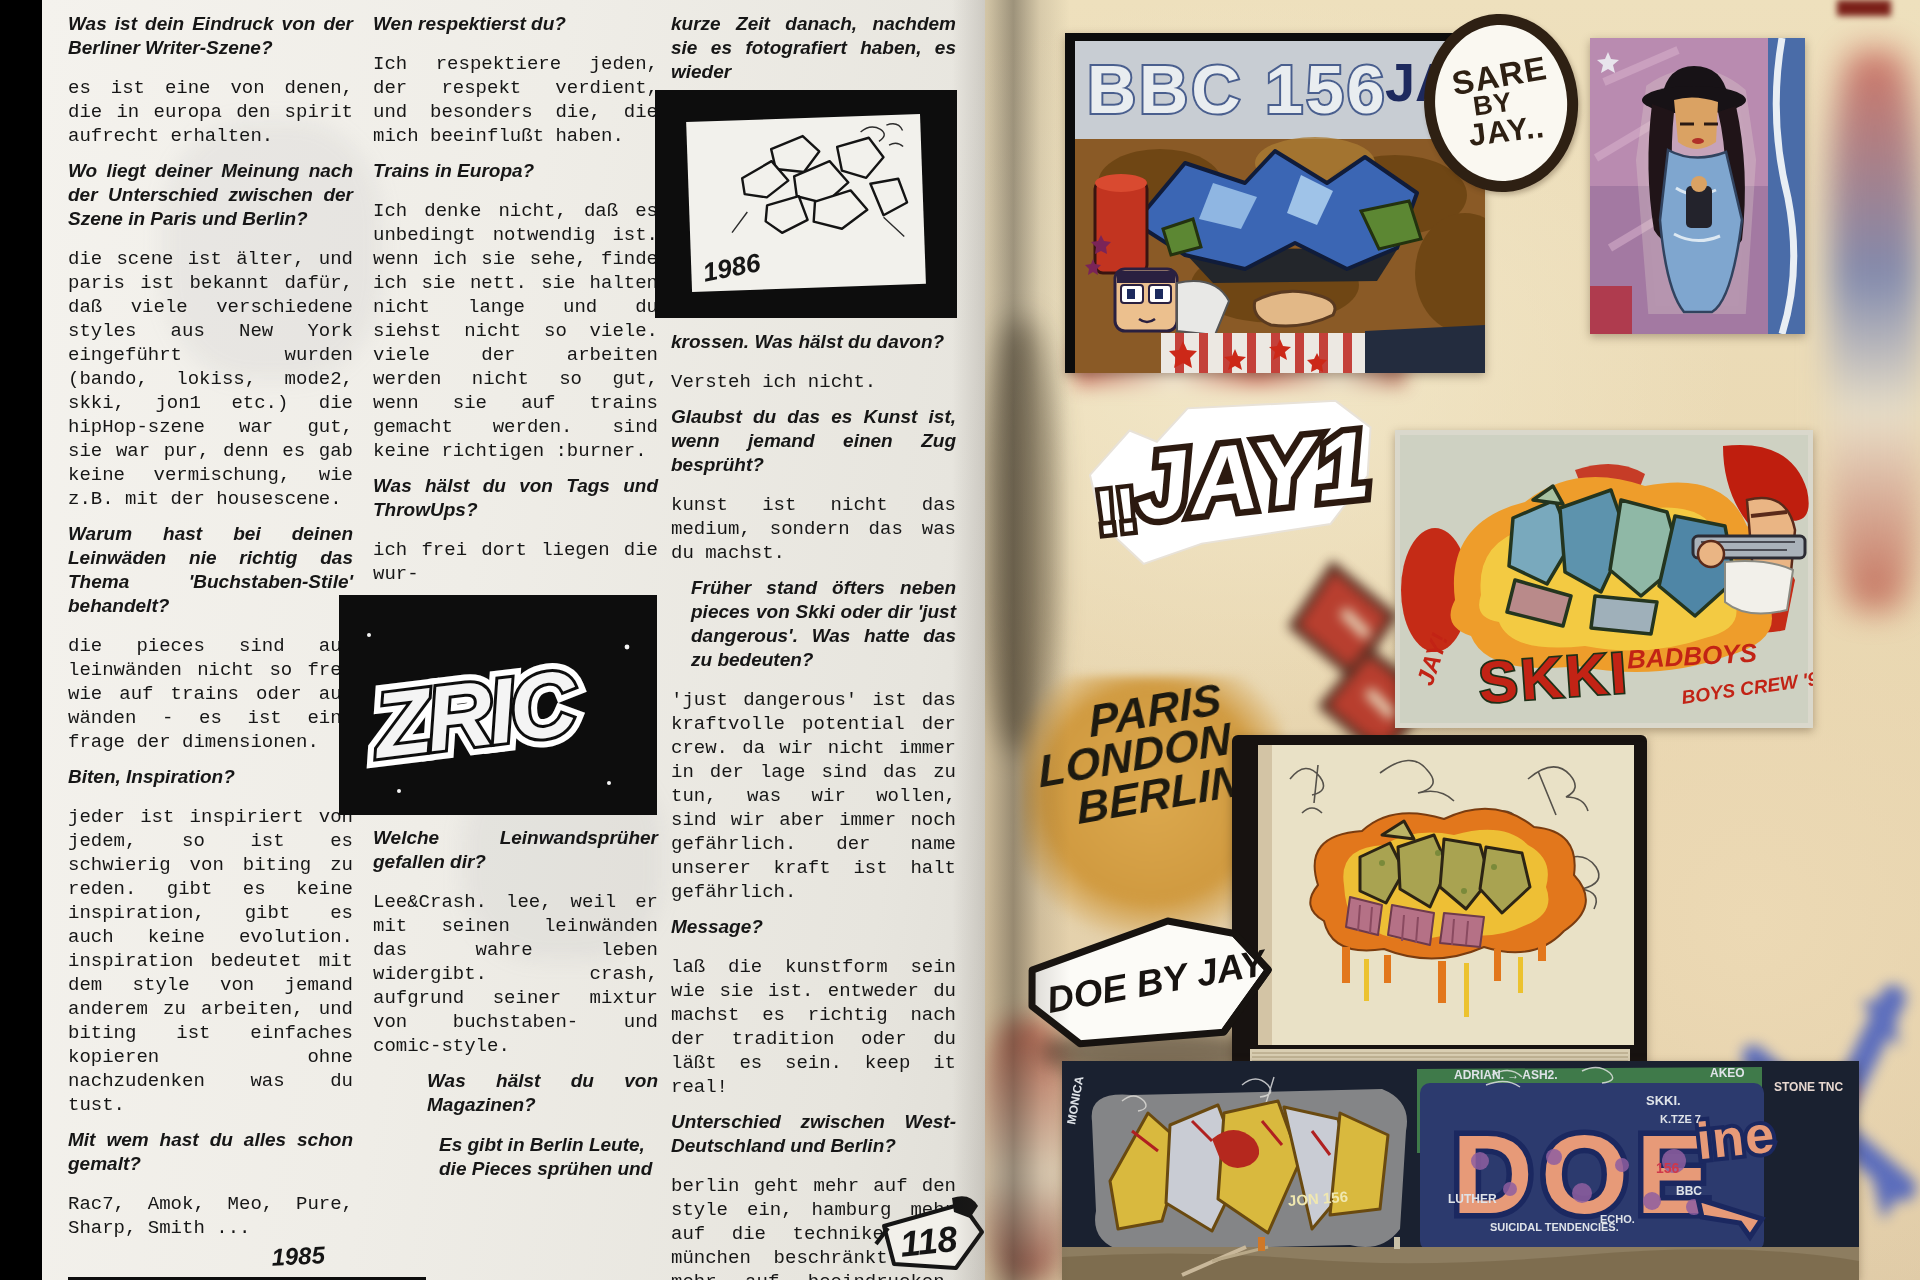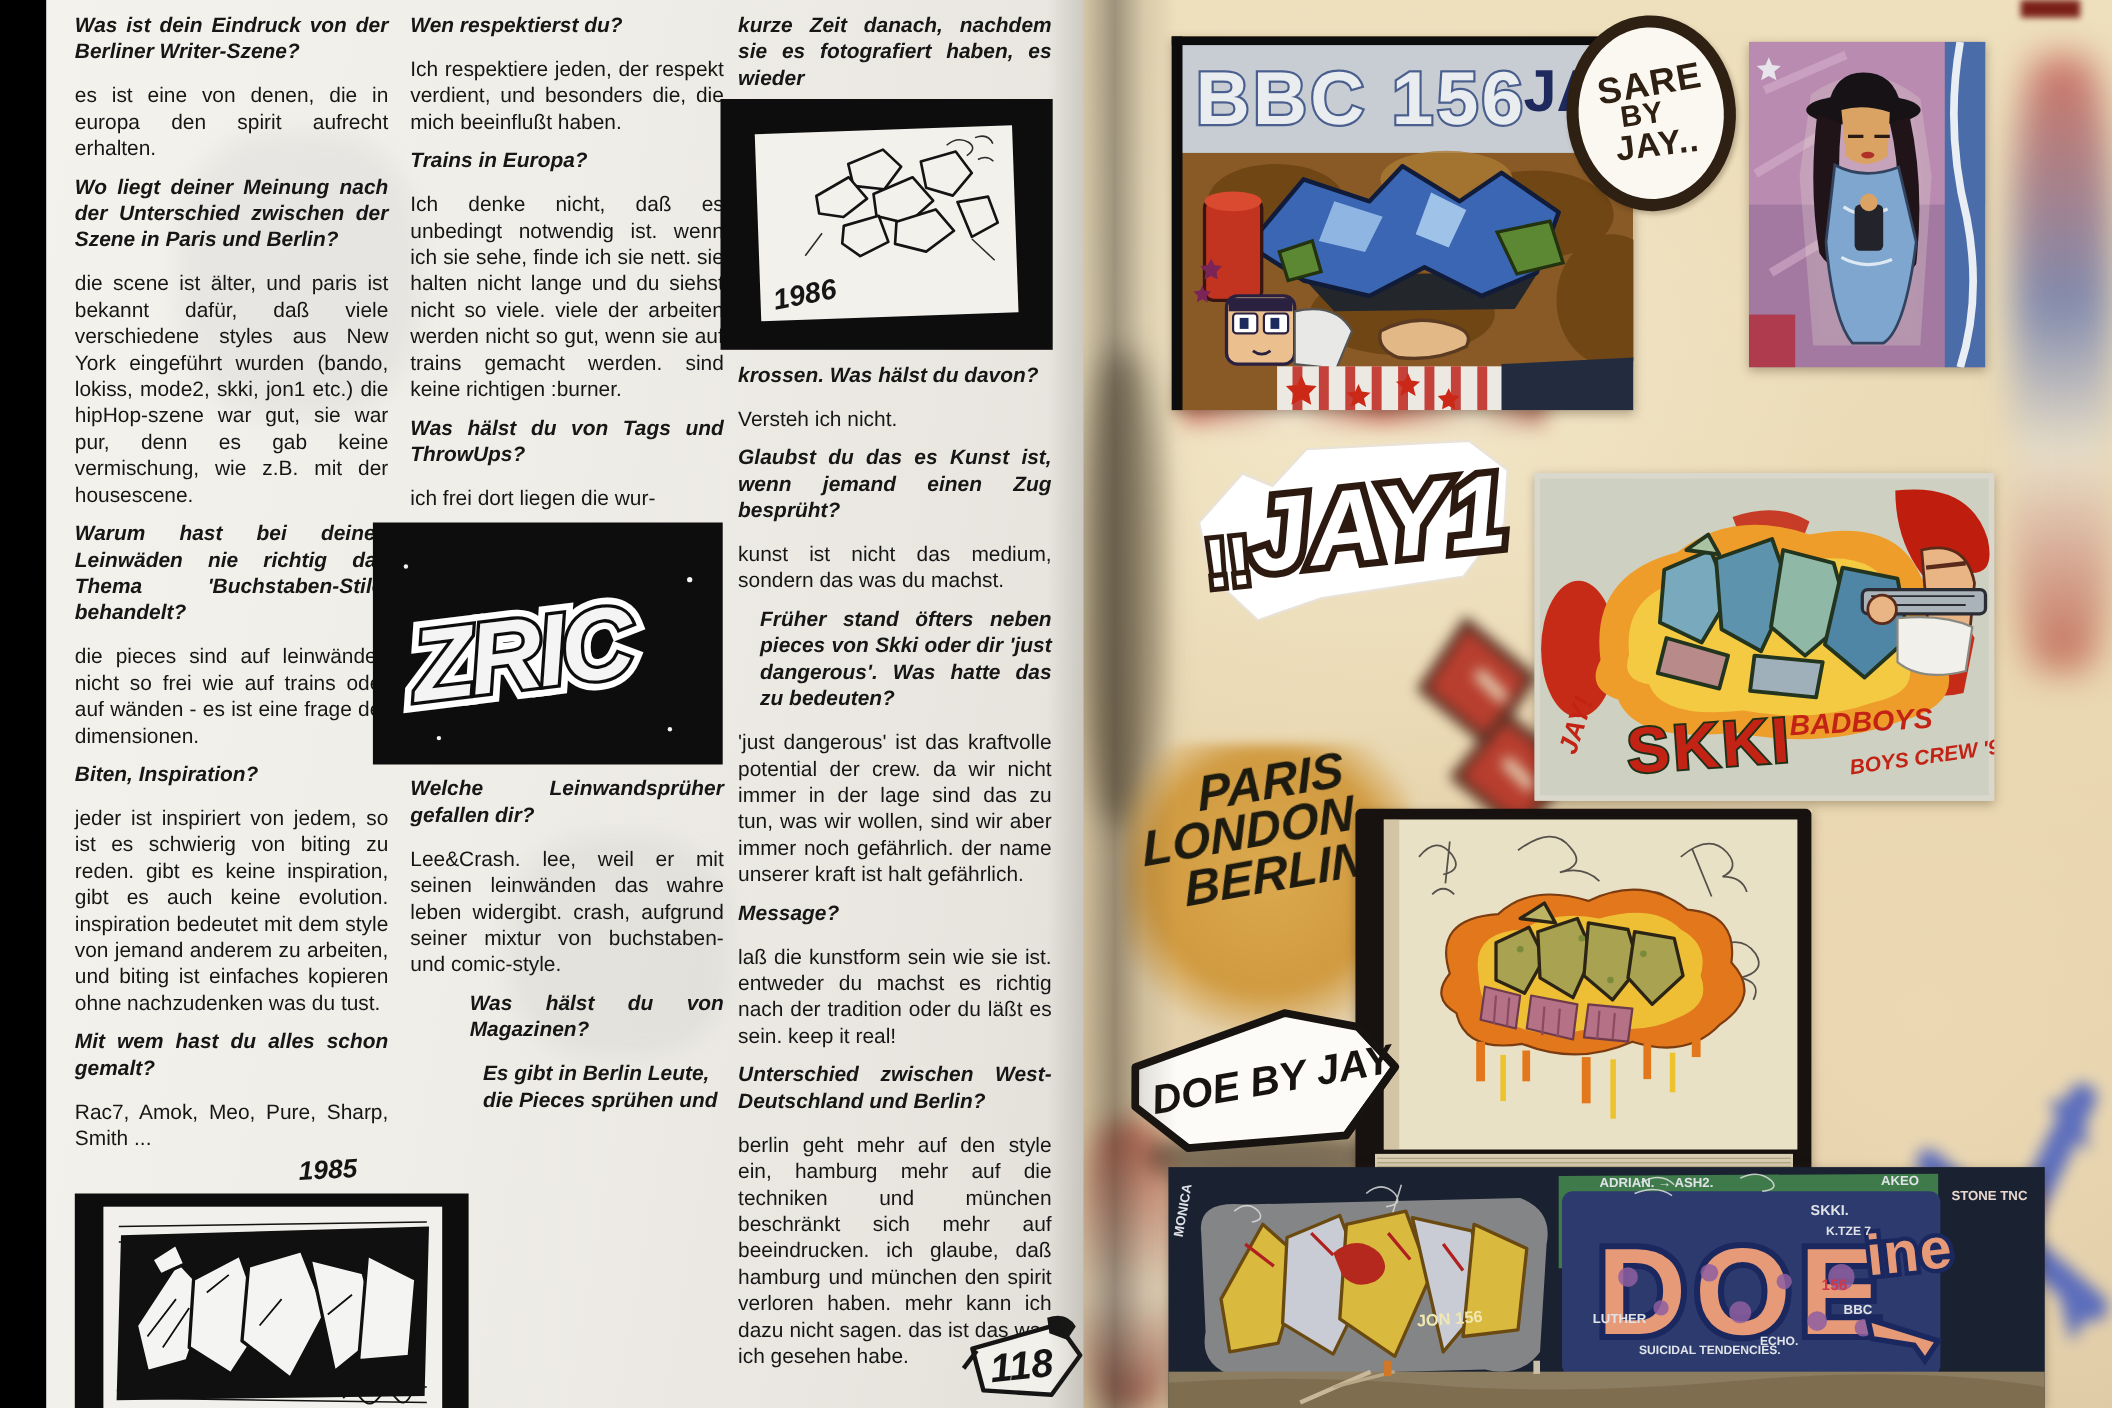--- a/index.html
+++ b/index.html
@@ -7,21 +7,21 @@
          font-family:"Liberation Sans",sans-serif;padding-left:21px;}
 
   
   .page-left{position:absolute;left:42px;top:0;width:946px;height:1280px;overflow:hidden;
     background:linear-gradient(100deg,#f4f2ed 0%,#efede7 45%,#e7e5de 85%,#e0ded7 100%);}
   .ghost{position:absolute;background:rgba(150,150,155,.10);filter:blur(10px);border-radius:40%;}
   .col{position:absolute;top:12px;width:285px;font-size:19px;line-height:24px;color:#161616;
        text-align:justify;hyphens:auto;-webkit-hyphens:auto;}
   .col1{left:26px}.col2{left:331px}.col3{left:629px}
   .q{font-style:italic;font-weight:700;margin:11px 0 3px;}
-  .a{font-weight:400;margin:16px 0 9px;}
+  .a{font-weight:400;margin:16px 0 9px;font-family:Liberation Mono, monospace;}
   .col p:first-child{margin-top:0;}
   .indent{padding-left:54px;}
   .shift{padding-left:66px;text-align:left;margin-top:16px;}
   .year{font-style:italic;font-weight:700;font-size:24px;color:#141414;}
   .year-1985{text-align:right;padding-right:28px;transform:rotate(-3deg);margin-top:2px;}
   .sketchbox{background:#0d0d0d;position:relative;overflow:hidden;}
   .box-1985{width:358px;height:210px;margin-top:4px;}
   .box-zric{width:318px;height:220px;margin:8px 0 10px -34px;}
   .box-1986{width:302px;height:228px;margin:6px 0 12px -16px;}
   .page-doodle{position:absolute;left:824px;top:1192px;width:134px;height:86px;}

